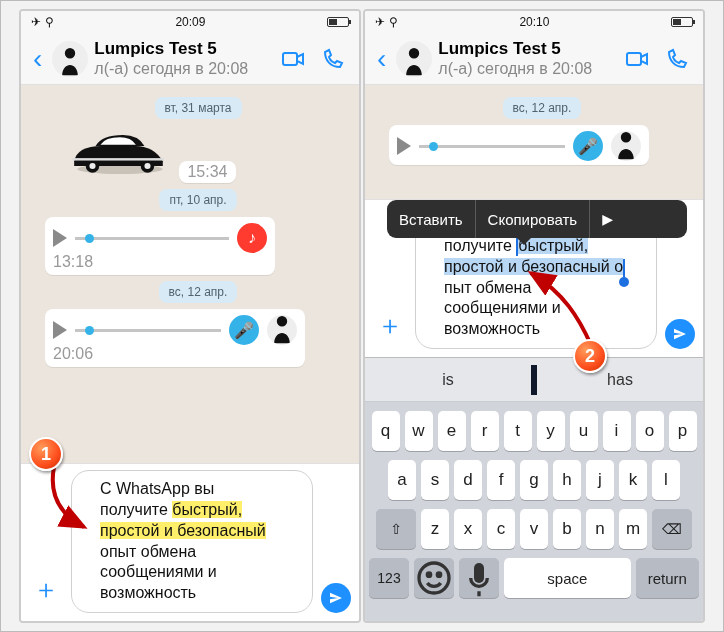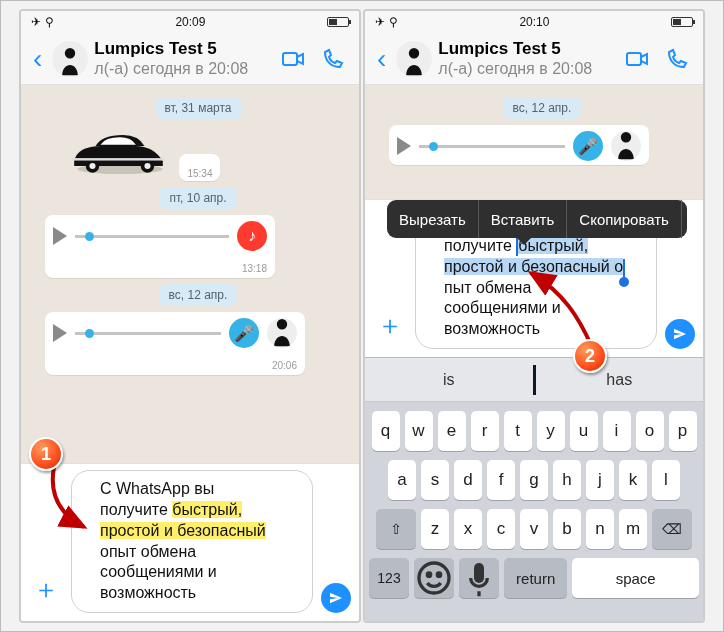--- a/index.html
+++ b/index.html
@@ -25,21 +25,21 @@
   .hdr-icons { display:flex; gap:16px; color:#1e90ff; fill:#1e90ff; stroke:#1e90ff; padding-right:6px; }
   .hdr-icons svg { width:24px; height:24px; }
 
   .chat { background:#ece5dd; height:490px; overflow:hidden; position:relative; padding:6px 0 0 16px; }
   .datepill { text-align:center; margin:6px 0; }
   .datepill span { background:#d7eaf6; color:#50636f; font-size:12px; padding:4px 10px; border-radius:8px; display:inline-block; }
 
   .msg-row { display:flex; margin:4px 8px; }
   .msg-row.in { justify-content:flex-start; }
   .bubble { background:#fff; border-radius:8px; padding:6px 8px 4px 8px; box-shadow:0 1px 0 rgba(0,0,0,0.08); position:relative; max-width:260px; }
-  .bubble .time { font-size:10px; color:#999; text-align:right; display:block; margin-top:12px; }
+  .bubble .time { font-size:16px; color:#999; display:block; margin-top:0; }
 
   .sticker-car { width:110px; height:50px; margin:2px 0 0 20px; }
 
   .voice { display:flex; align-items:center; gap:8px; }
   .play { width:0;height:0;border-left:14px solid #8a8a8a; border-top:9px solid transparent; border-bottom:9px solid transparent; }
   .track { flex:1; height:3px; background:#c5c5c5; position:relative; min-width:130px; }
   .track .dot { position:absolute; left:10px; top:-3px; width:9px; height:9px; border-radius:50%; background:#35b3e8; }
   .vbadge { width:30px; height:30px; border-radius:50%; display:flex; align-items:center; justify-content:center; }
   .vred { background:#ff3b30; color:#fff; }
   .vblue { background:#35b3e8; color:#fff; }
@@ -54,21 +54,21 @@
 
   
   .ctx { position:absolute; left:22px; width:300px; height:38px; background:#2f2f2f; border-radius:9px; display:flex; align-items:center; color:#fff; font-size:15px; z-index:5; }
   .ctx span { padding:0 12px; border-right:1px solid #5a5a5a; height:100%; display:flex; align-items:center; }
   .ctx .arrow { border:none; padding:0 12px; font-size:14px; }
   .ctx::after { content:""; position:absolute; bottom:-7px; left:130px; width:0;height:0;border-left:7px solid transparent; border-right:7px solid transparent; border-top:7px solid #2f2f2f; }
 
   
   .kbseg { background:#d1d4da; height:264px; position:absolute; bottom:0; left:0; right:0; border-top:1px solid #bbb; }
   .suggest { height:44px; display:flex; align-items:center; justify-content:space-around; background:#e5e7eb; border-bottom:1px solid #c9ccd0; font-size:16px; color:#333; }
-  .suggest span { flex:1; text-align:center; border-right:3px solid #0f172a; padding:6px 0; }
+  .suggest span { flex:1; text-align:center; border-right:6px solid #0f172a; padding:6px 0; }
   .suggest span:last-child { border:none; }
   .suggest .bold { font-weight:600; }
   .krow { display:flex; justify-content:center; gap:5px; margin-top:9px; padding:0 4px; }
   .key { background:#fff; border-radius:5px; box-shadow:0 1px 0 #9ea1a7; height:40px; display:flex; align-items:center; justify-content:center; font-size:17px; color:#222; }
   .key.letter { width:28px; }
   .key.med { width:40px; background:#b6bbc4; font-size:14px; }
   .key.space { flex:2; font-size:15px; }
   .key.ret { flex:1; background:#b6bbc4; font-size:15px; }
   .krow.bottom .key.med2 { width:40px; background:#b6bbc4; display:flex;align-items:center;justify-content:center; }
 
@@ -238,21 +238,20 @@
             <span class="avatar" style="width:30px;height:30px;">
               <svg viewBox="0 0 40 48">
                   <path d="M20 4a8 8 0 1 1 0 16 8 8 0 0 1 0-16zM8 46c0-10 6-16 12-16s12 6 12 16z" fill="#111"></path>
                 </svg>
             </span>
           </div>
         </div>
       </div>
 
       <div class="ctx" style="top:115px;">
-        <span>Вырезать</span>
         <span>Вставить</span>
         <span>Скопировать</span>
         <span class="arrow">▶</span>
       </div>
     </div>
 
     <div class="composer">
       <span class="plus">＋</span>
       <div class="input">
         <span>С WhatsApp вы получите </span><span class="selhandle left"></span><span class="sel">быстрый, простой и безопасный о</span><span class="selhandle right"></span><span>пыт обмена сообщениями и возможность</span>
@@ -314,22 +313,22 @@
               <circle cx="15" cy="10" r="1" fill="#333"></circle>
               <path d="M8 15c1 1.5 2.5 2 4 2s3-.5 4-2"></path>
             </svg>
           </div>
         <div class="key med2">
             <svg viewBox="0 0 24 24" fill="#333">
               <rect x="9" y="3" width="6" height="12" rx="3"></rect>
               <path d="M6 12a6 6 0 0 0 12 0h-2a4 4 0 0 1-8 0zM11 20h2v3h-2z"></path>
             </svg>
           </div>
+        <div class="key space">space</div>
         <div class="key ret">return</div>
-        <div class="key space">space</div>
       </div>
     </div>
   </div>
 
   <div class="marker" style="left:28px; top:436px;">
       <span>1</span>
     </div>
   <svg class="arrowline" style="left:38px; top:458px; width:60px; height:76px;" viewBox="0 0 60 76">
     <defs>
         <marker id="ah1" markerWidth="8" markerHeight="8" refX="6" refY="3" orient="auto">

